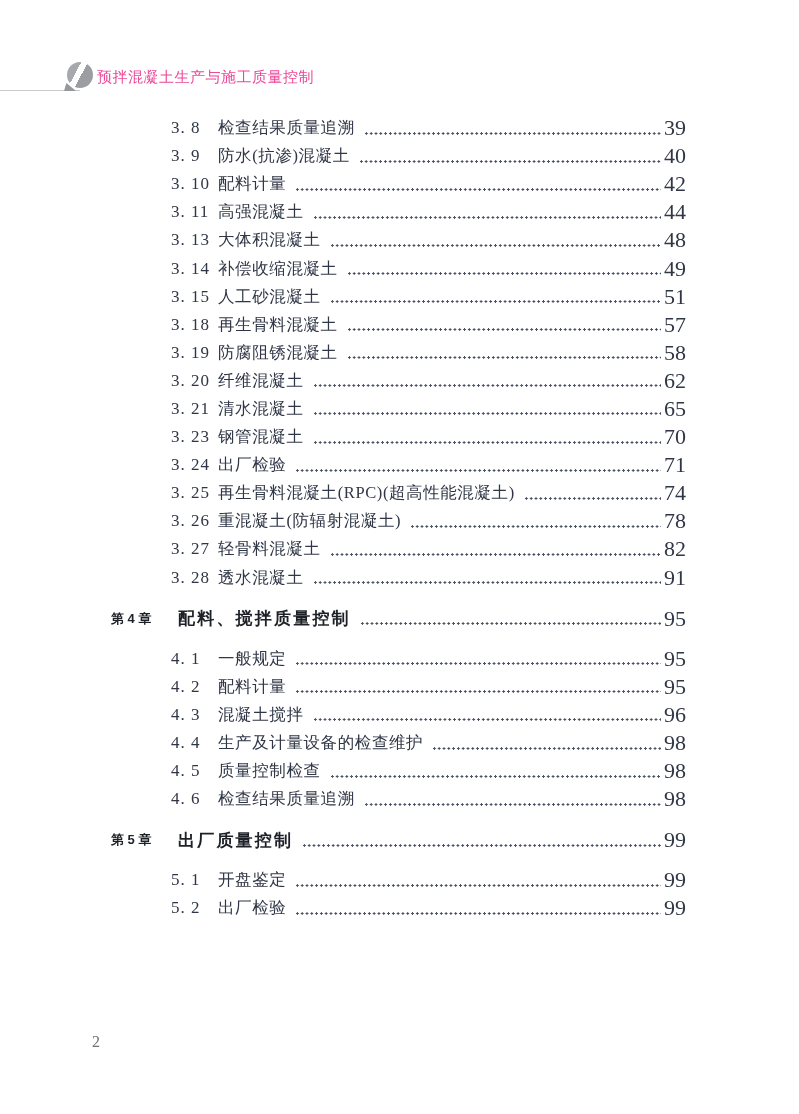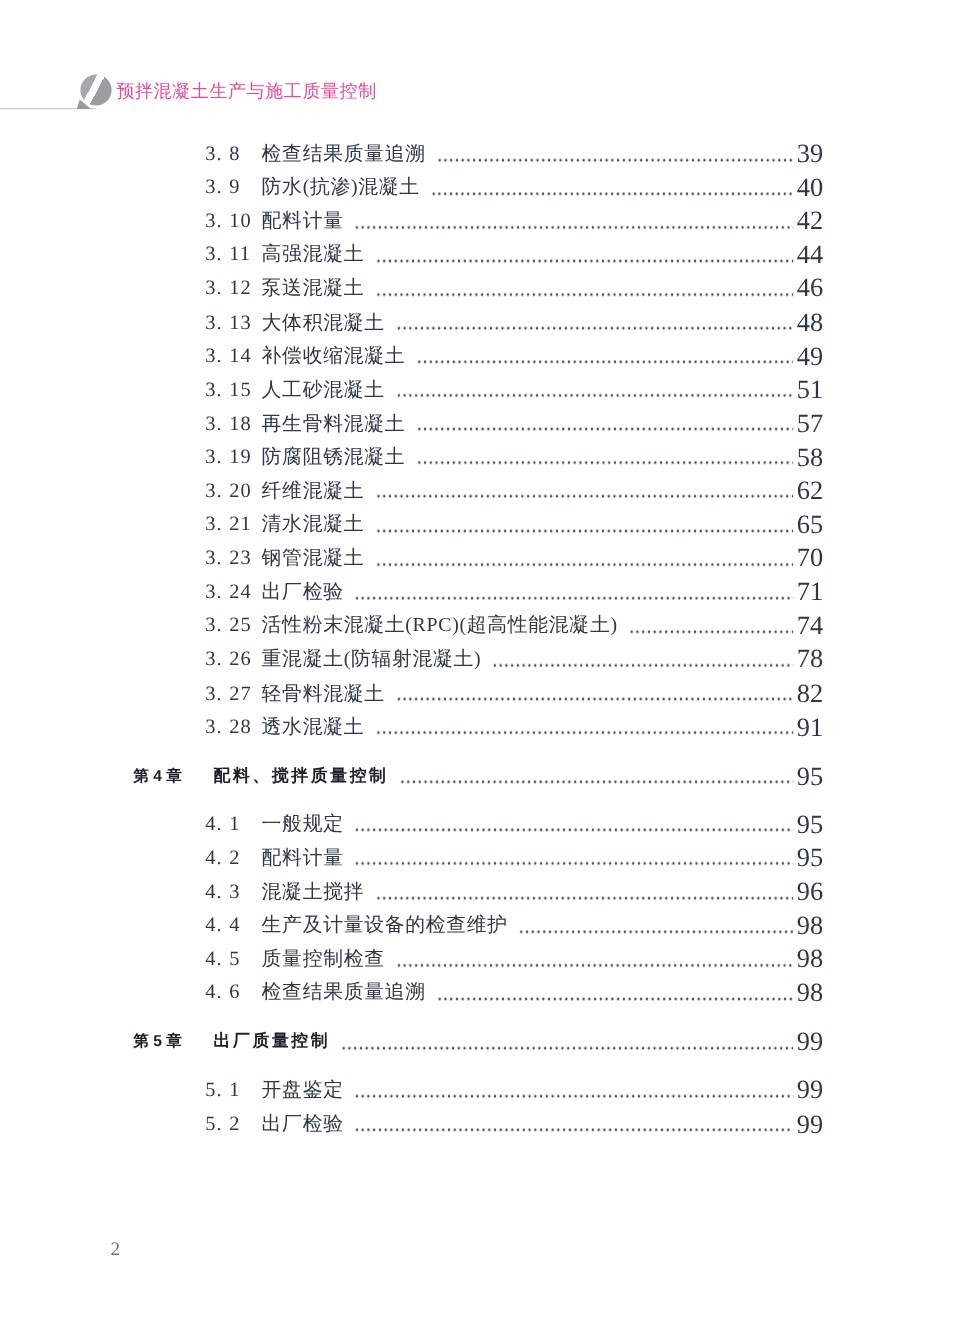--- a/index.html
+++ b/index.html
@@ -106,21 +106,21 @@
     font-family: "Liberation Sans", sans-serif;
     font-weight: bold;
     color: #1d2127;
   }
   .row.chapter .num {
     flex: 0 0 67px;
     font-size: 13px;
     letter-spacing: 0;
   }
   .row.chapter .title {
-    font-size: 14px;
+    font-size: 17px;
     letter-spacing: 2.2px;
   }
   .row.chapter .pagenum {
     font-weight: normal;
     color: #2f3645;
   }
 
   
   .footer-num {
     position: absolute;
@@ -164,26 +164,20 @@
         <span class="leader"></span>
         <span class="pagenum">42</span>
       </div>
       <div class="row entry">
         <span class="num">3. 11</span>
         <span class="title">高强混凝土</span>
         <span class="leader"></span>
         <span class="pagenum">44</span>
       </div>
       <div class="row entry">
-        <span class="num">3. 12</span>
-        <span class="title">泵送混凝土</span>
-        <span class="leader"></span>
-        <span class="pagenum">46</span>
-      </div>
-      <div class="row entry">
         <span class="num">3. 13</span>
         <span class="title">大体积混凝土</span>
         <span class="leader"></span>
         <span class="pagenum">48</span>
       </div>
       <div class="row entry">
         <span class="num">3. 14</span>
         <span class="title">补偿收缩混凝土</span>
         <span class="leader"></span>
         <span class="pagenum">49</span>
@@ -225,21 +219,21 @@
         <span class="pagenum">70</span>
       </div>
       <div class="row entry">
         <span class="num">3. 24</span>
         <span class="title">出厂检验</span>
         <span class="leader"></span>
         <span class="pagenum">71</span>
       </div>
       <div class="row entry">
         <span class="num">3. 25</span>
-        <span class="title">活性粉末混凝土(RPC)(超高性能混凝土)</span>
+        <span class="title">再生骨料混凝土(RPC)(超高性能混凝土)</span>
         <span class="leader"></span>
         <span class="pagenum">74</span>
       </div>
       <div class="row entry">
         <span class="num">3. 26</span>
         <span class="title">重混凝土(防辐射混凝土)</span>
         <span class="leader"></span>
         <span class="pagenum">78</span>
       </div>
       <div class="row entry">

